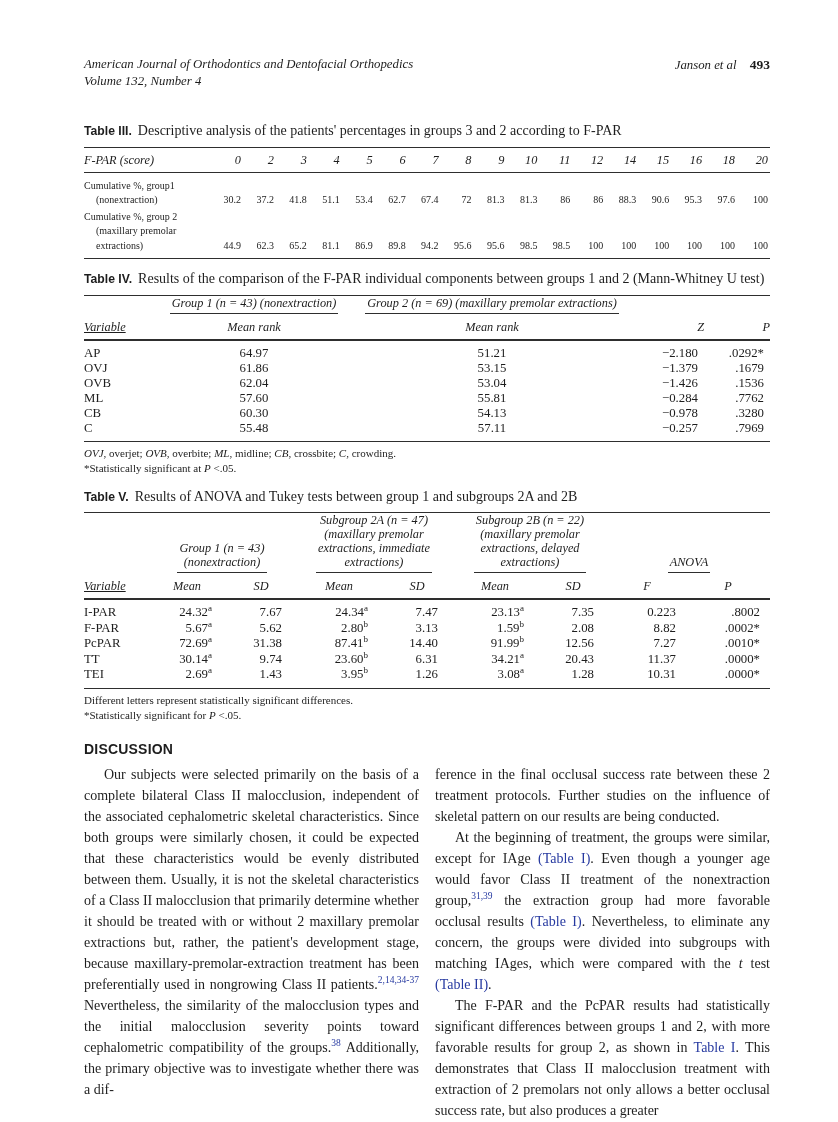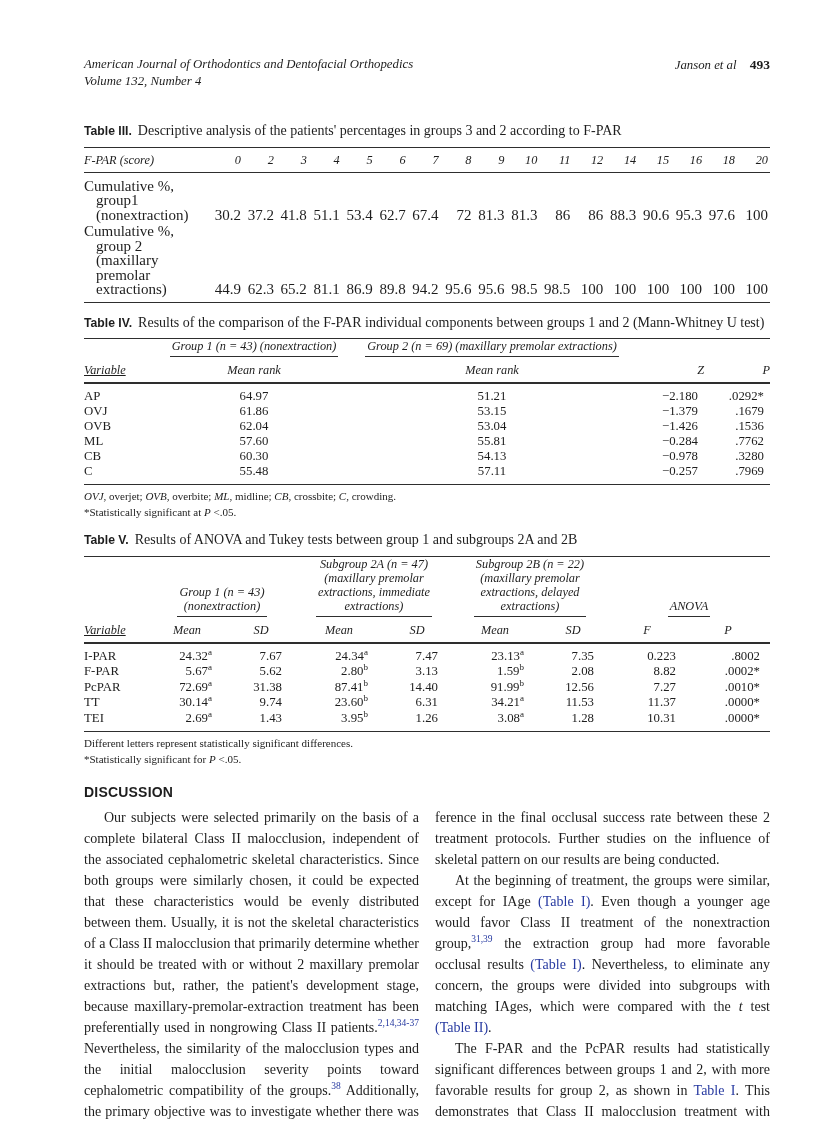--- a/index.html
+++ b/index.html
@@ -23,21 +23,21 @@
   .lbl{text-align:left;}
   .c{text-align:center;}
   .r{text-align:right; padding-right:6px;}
   .num{text-align:right;}
   
   .t3{table-layout:fixed; border-bottom:1.8px solid #2e2e2e;}
   .t3 col.first{width:126px;}
   .t3 thead th{font-style:italic; font-size:12.3px; line-height:14px;
     border-top:1.8px solid #2e2e2e; border-bottom:1.6px solid #2e2e2e; padding:5px 2px 5px 0;}
   .t3 thead th.lbl{padding-left:0;}
-  .t3 td{font-size:15px; line-height:14.5px; vertical-align:bottom; padding:1px 2px 1px 0;}
+  .t3 td{font-size:10px; line-height:14.5px; vertical-align:bottom; padding:1px 2px 1px 0;}
   .t3 td.lbl{white-space:pre-line; padding-left:12px; text-indent:-12px;}
   .t3 tbody tr:first-child td{padding-top:6px;}
   .t3 tbody tr:last-child td{padding-bottom:5px;}
   
   .t4,.t5{border-bottom:1.8px solid #2e2e2e;}
   .grp th{vertical-align:bottom; text-align:center; font-style:italic; font-size:12.3px;
     line-height:14px; border-top:1.8px solid #2e2e2e; padding-top:0;}
   .grp-h{display:inline-block; white-space:pre-line; border-bottom:1.2px solid #2e2e2e; padding:0 2px 3px 2px;}
   .sub th{font-style:italic; font-size:12.3px; line-height:14px;
     border-bottom:2px solid #2e2e2e; padding:6px 0 5px 0;}
@@ -335,21 +335,21 @@
             <td class="fcol"><span>7.27</span></td>
             <td class="pcol"><span>.0010*</span></td>
           </tr>
           <tr>
             <td class="lbl">TT</td>
             <td class="num"><span>30.14</span><sup class="supl">a</sup></td>
             <td class="num"><span>9.74</span></td>
             <td class="num"><span>23.60</span><sup class="supl">b</sup></td>
             <td class="num"><span>6.31</span></td>
             <td class="num"><span>34.21</span><sup class="supl">a</sup></td>
-            <td class="num"><span>11.53</span></td>
+            <td class="num"><span>20.43</span></td>
             <td class="fcol"><span>11.37</span></td>
             <td class="pcol"><span>.0000*</span></td>
           </tr>
           <tr>
             <td class="lbl">TEI</td>
             <td class="num"><span>2.69</span><sup class="supl">a</sup></td>
             <td class="num"><span>1.43</span></td>
             <td class="num"><span>3.95</span><sup class="supl">b</sup></td>
             <td class="num"><span>1.26</span></td>
             <td class="num"><span>3.08</span><sup class="supl">a</sup></td>

